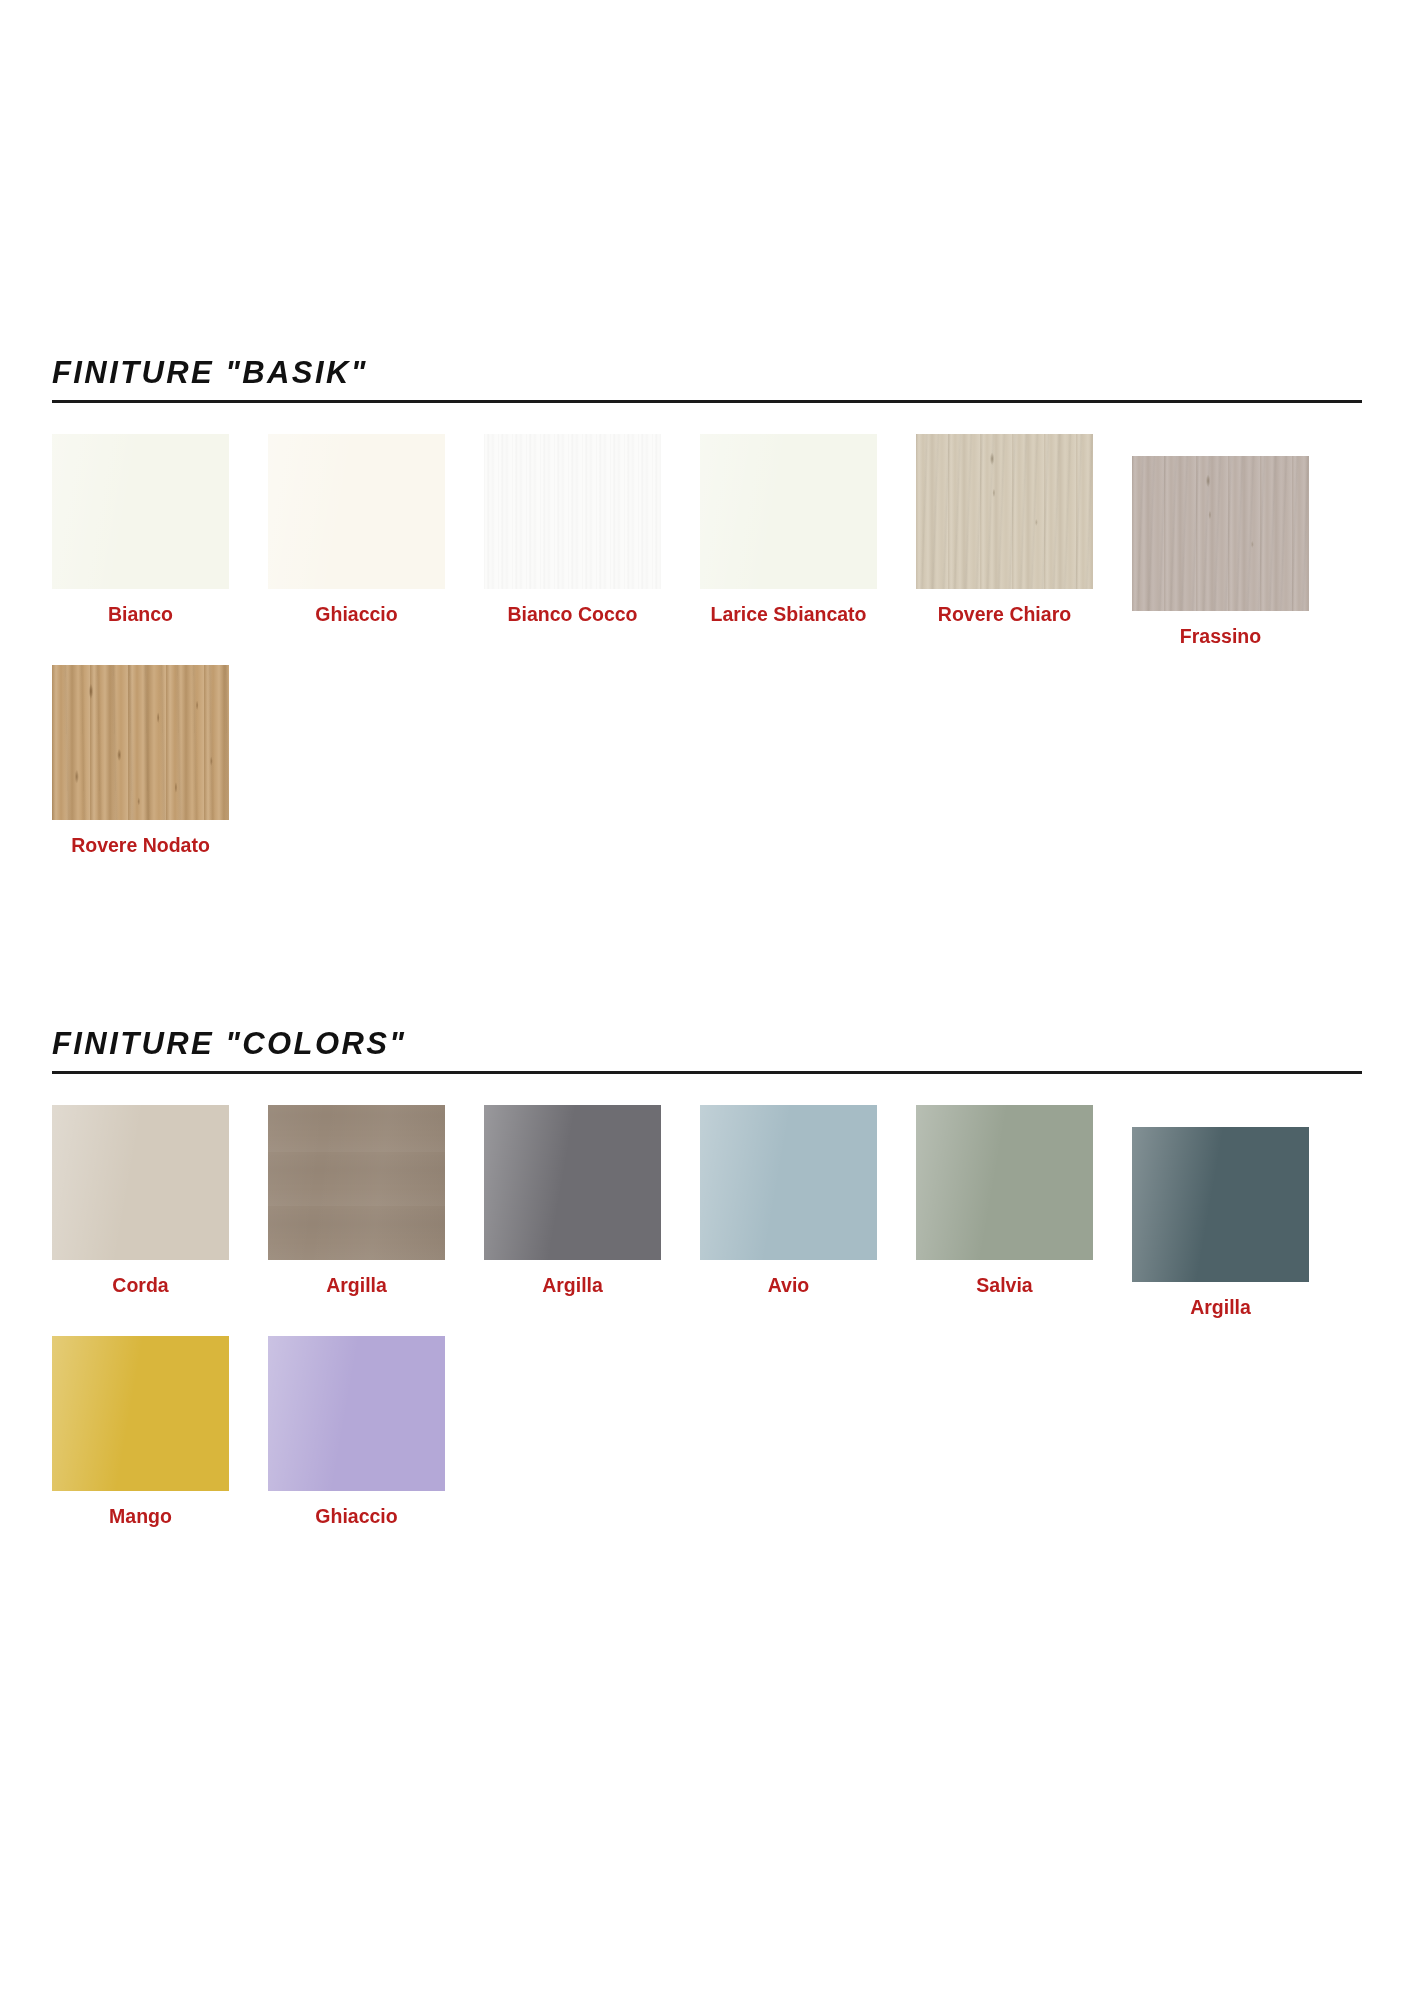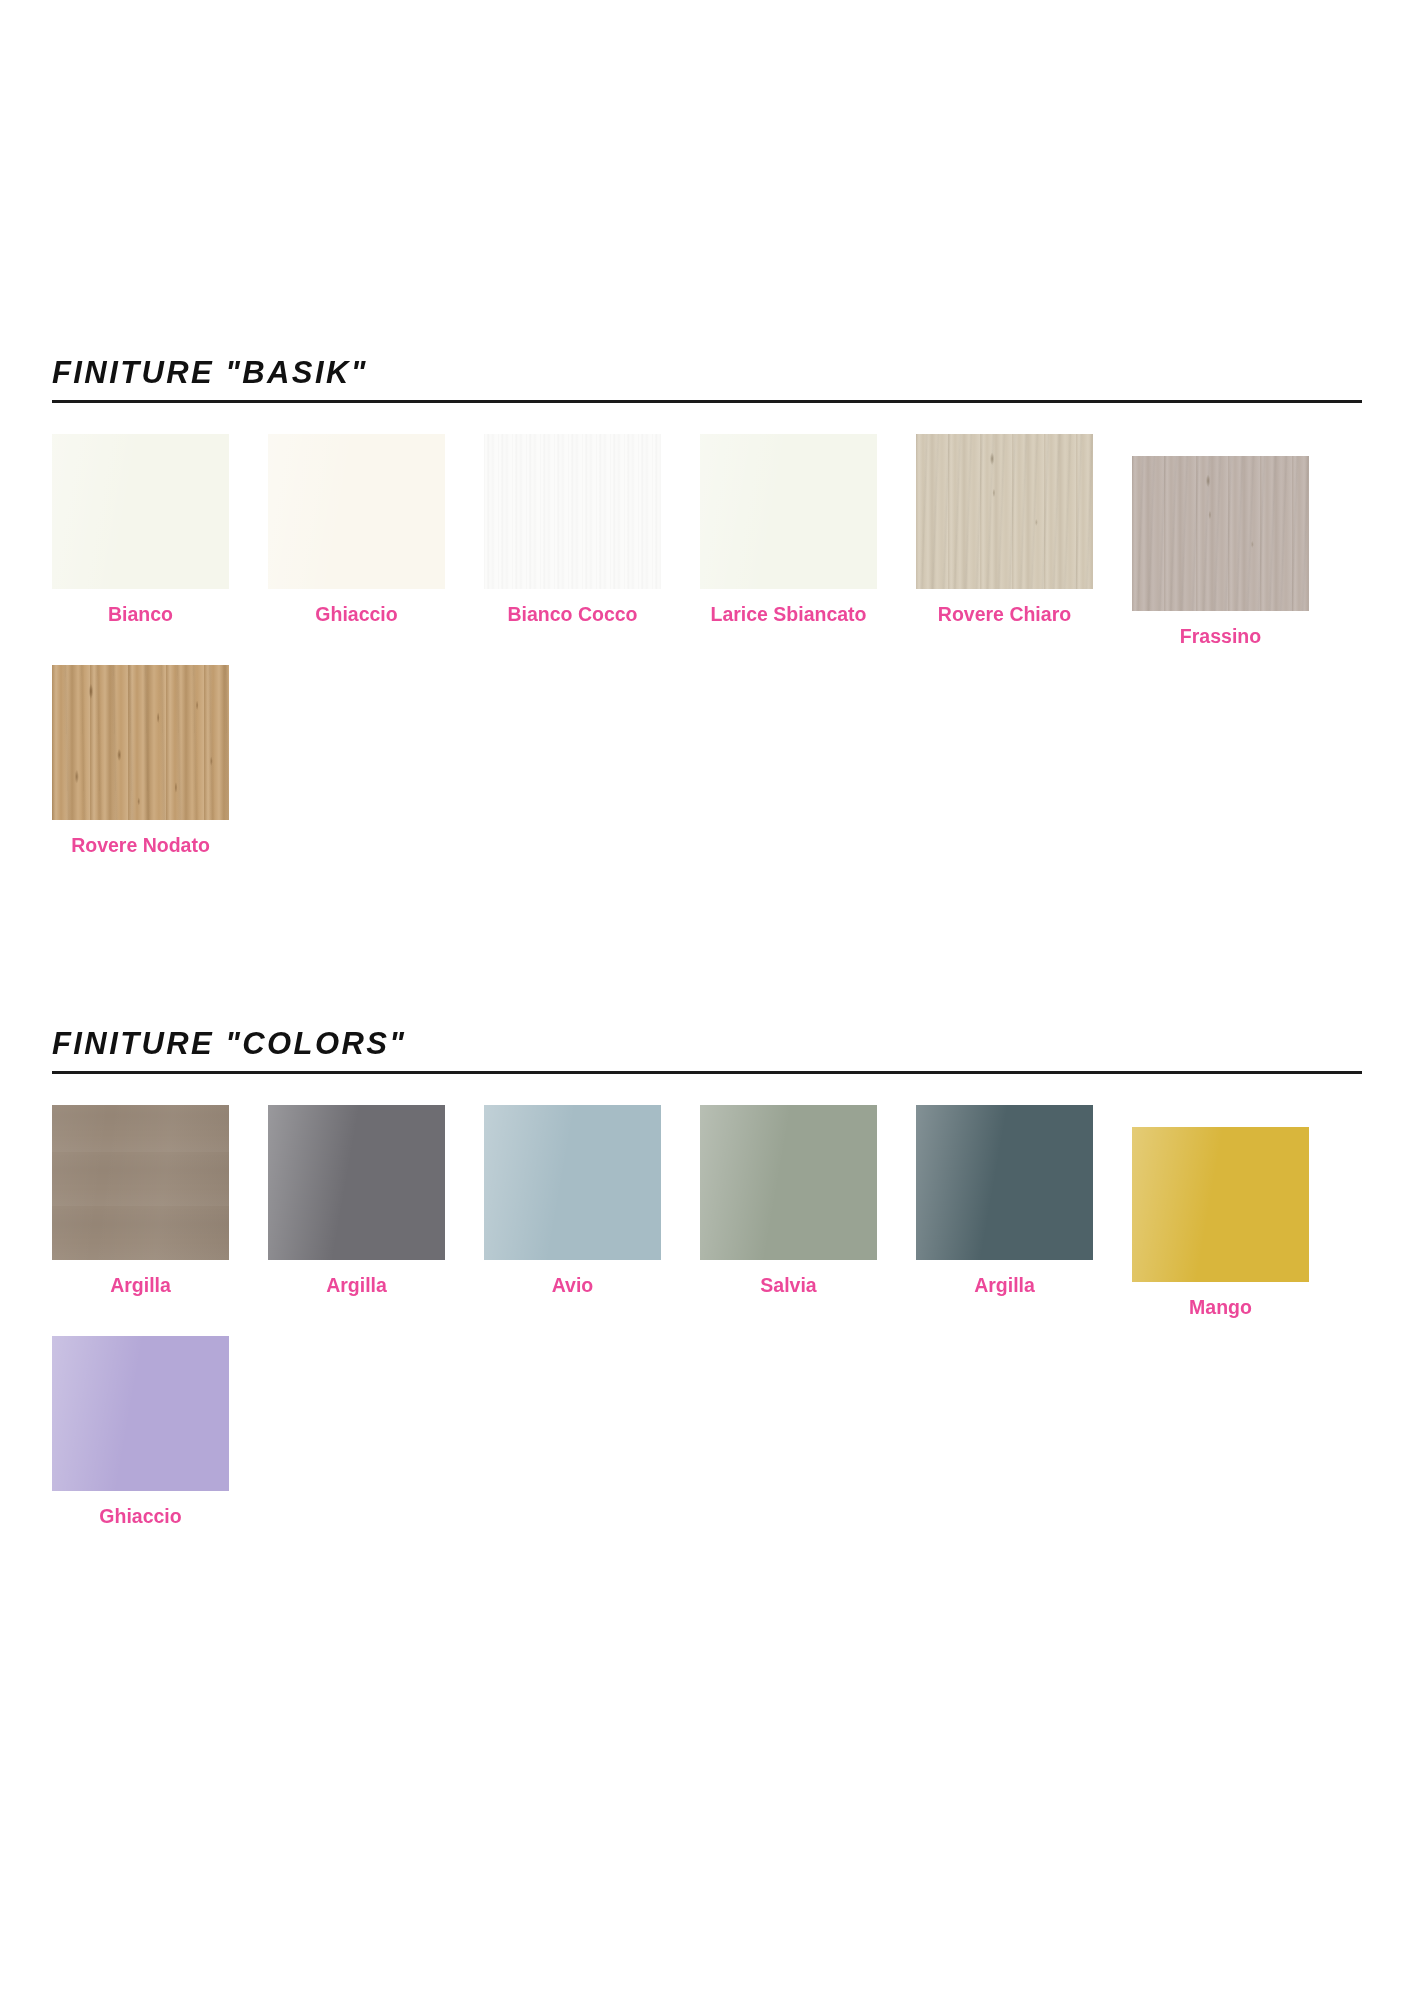--- a/index.html
+++ b/index.html
@@ -73,21 +73,21 @@
     box-sizing: border-box;
     position: relative;
     overflow: hidden;
     background-repeat: repeat;
   }
   .swatch-label {
     margin-top: 14px;
     font-family: "Liberation Sans", sans-serif;
     font-weight: 700;
     font-size: 19.5px;
-    color: #ec4899;
+    color: #b91c1c;
     text-align: center;
     line-height: 1.15;
     white-space: nowrap;
   }
 
   
   .grain-fine::after,
   .grain-med::after,
   .grain-strong::after {
     content: "";
@@ -213,20 +213,24 @@
           <div class="swatch-label">Rovere Nodato</div>
         </div>
       </div>
   </div>
 
   <div class="section" id="section-colors">
     <div class="section-title">FINITURE "COLORS"</div>
     <div class="section-rule"></div>
     <div class="swatch-grid" id="grid-colors">
         <div class="swatch-cell">
+          <div class="swatch-chip sheen" style="background-color: rgb(211, 202, 188);"></div>
+          <div class="swatch-label">Corda</div>
+        </div>
+        <div class="swatch-cell">
           <div class="swatch-chip mottle" style="background-color: rgb(152, 136, 120);"></div>
           <div class="swatch-label">Argilla</div>
         </div>
         <div class="swatch-cell">
           <div class="swatch-chip sheen" style="background-color: rgb(110, 109, 114);"></div>
           <div class="swatch-label">Argilla</div>
         </div>
         <div class="swatch-cell">
           <div class="swatch-chip sheen" style="background-color: rgb(166, 188, 197);"></div>
           <div class="swatch-label">Avio</div>

